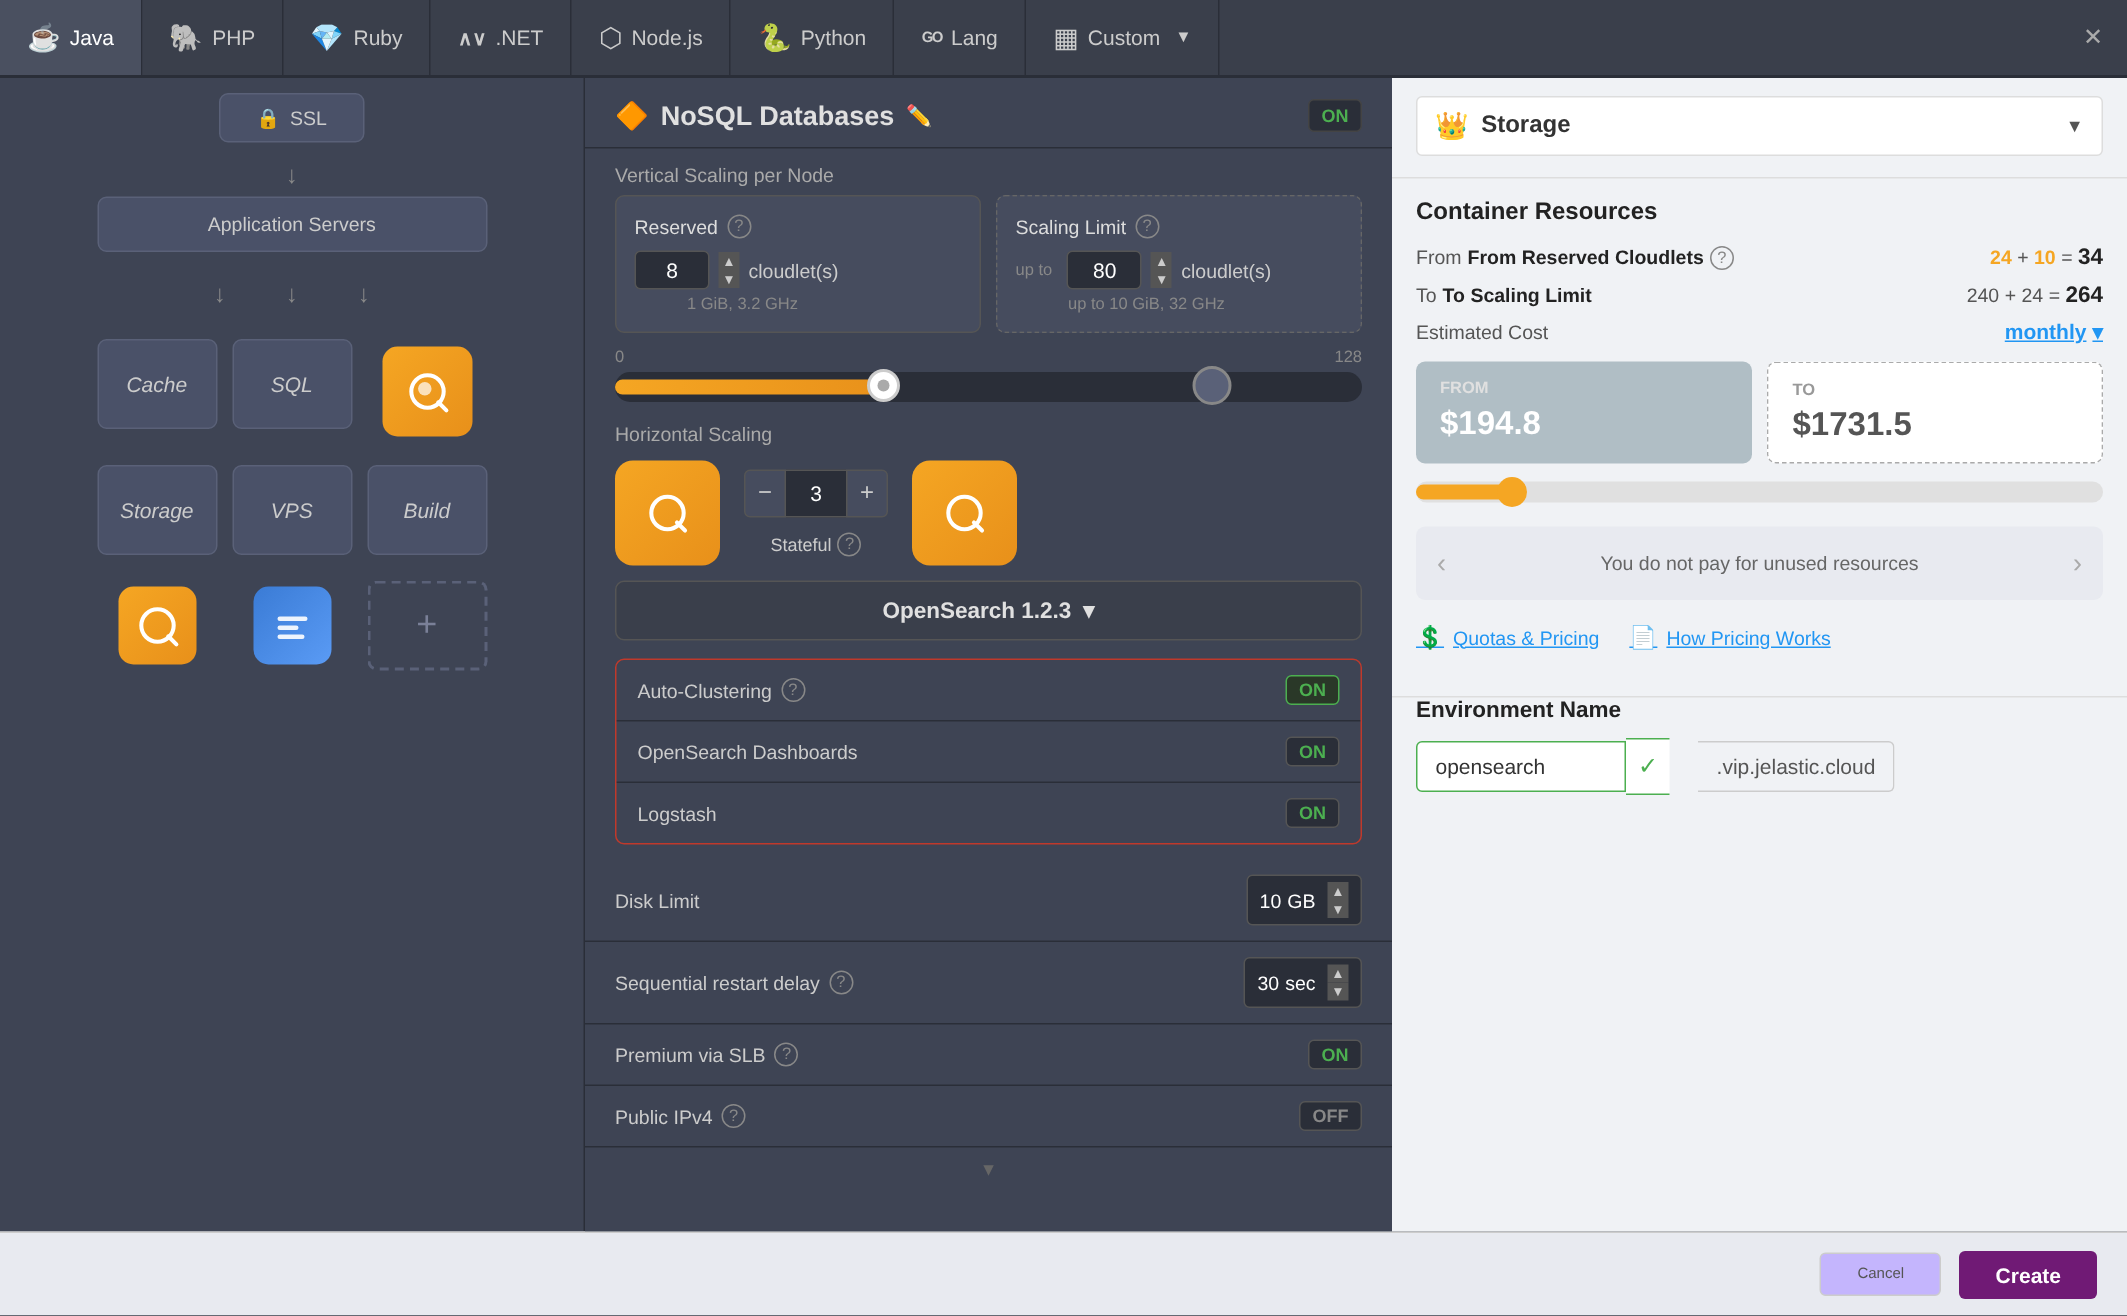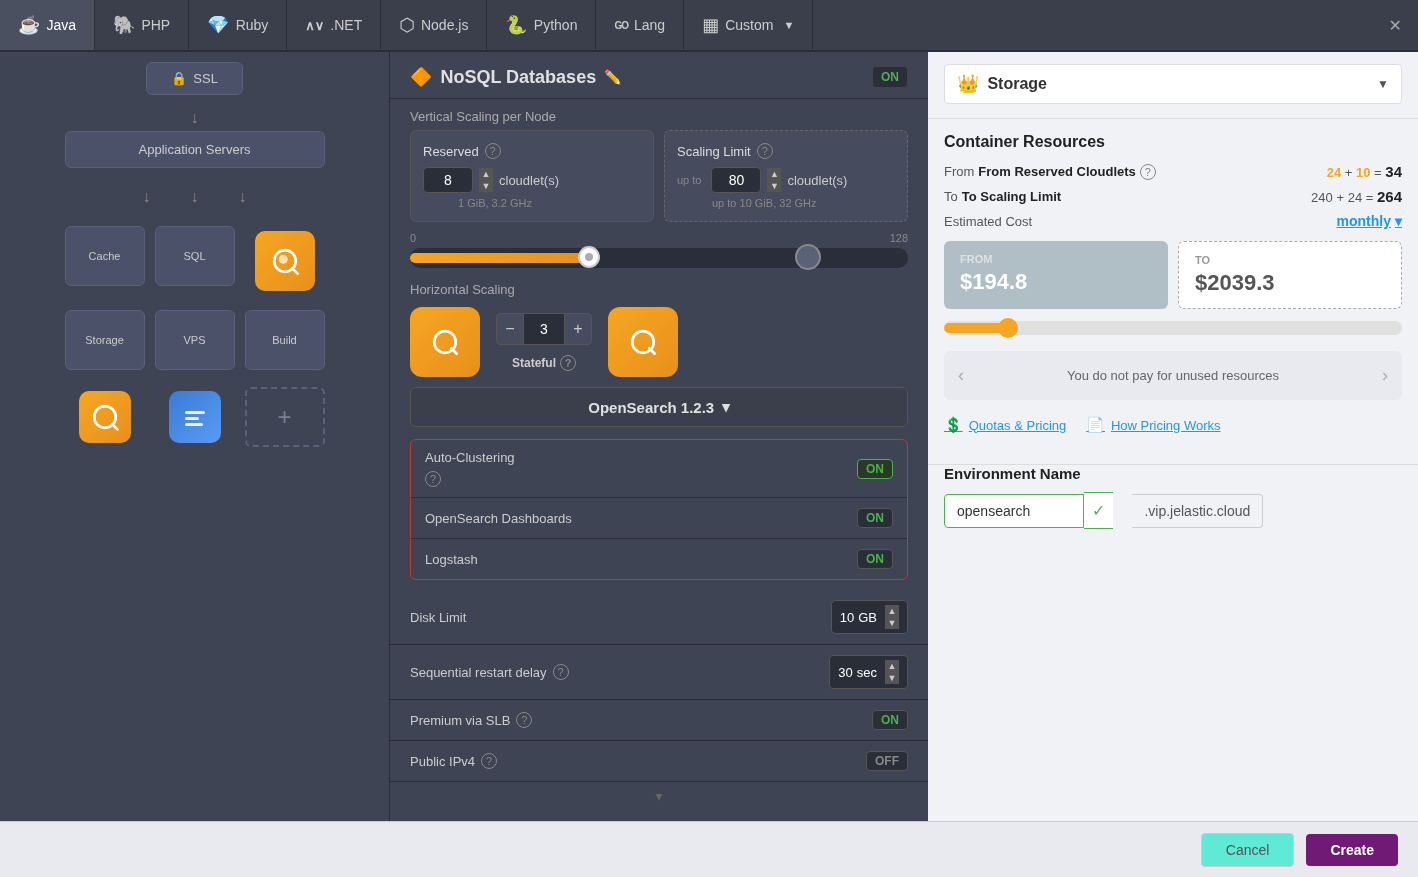--- a/index.html
+++ b/index.html
@@ -96,23 +96,24 @@
     .node-small {
       background: #4a5168;
       border: 1px solid #5a6178;
       border-radius: 6px;
       width: 80px;
       height: 60px;
       display: flex;
       align-items: center;
       justify-content: center;
       color: #ccc;
-      font-size: 11px;
+      font-size: 14px;
       cursor: pointer;
       text-align: center;
+      font-style: italic;
     }
     .node-icon-large {
       width: 80px;
       height: 70px;
       border-radius: 8px;
       display: flex;
       align-items: center;
       justify-content: center;
       cursor: pointer;
     }
@@ -379,21 +380,20 @@
       font-size: 14px;
     }
     .stateful-label {
       text-align: left;
       margin-top: 6px;
       color: #ccc;
       font-size: 12px;
       display: flex;
       align-items: center;
       gap: 4px;
-      font-weight: bold;
     }
 
     .version-select {
       margin: 0 20px 12px;
       background: #3a3f4b;
       border: 1px solid #555;
       border-radius: 6px;
       padding: 10px 16px;
       display: flex;
       align-items: center;
@@ -417,22 +417,22 @@
       align-items: center;
       justify-content: space-between;
       padding: 10px 14px;
       border-bottom: 1px solid #2a2e38;
     }
     .toggle-row:last-child { border-bottom: none; }
     .toggle-row-label {
       color: #ccc;
       font-size: 13px;
       display: flex;
+      align-items: center;
       gap: 6px;
-      flex-direction: column;
     }
     .toggle-on-green {
       background: #2a3828;
       border: 1px solid #4caf50;
       border-radius: 4px;
       padding: 2px 8px;
       color: #4caf50;
       font-size: 12px;
       font-weight: 700;
       cursor: pointer;
@@ -709,26 +709,26 @@
       border-top: 1px solid #ccc;
       display: flex;
       justify-content: flex-end;
       align-items: center;
       padding: 10px 20px;
       gap: 12px;
       height: 56px;
       flex-shrink: 0;
     }
     .cancel-btn {
-      background: #5eead4;
+      background: #c4b5fd;
       border: 1px solid #ccc;
       border-radius: 4px;
       padding: 8px 24px;
       color: #555;
-      font-size: 14px;
+      font-size: 10px;
       cursor: pointer;
     }
     .create-btn {
       background: #701a75;
       border: none;
       border-radius: 4px;
       padding: 8px 24px;
       color: #fff;
       font-size: 14px;
       font-weight: 600;
@@ -1084,21 +1084,21 @@
         </button>
       </div>
 
       <div class="price-cards">
         <div class="price-card from">
           <div class="price-card-label">FROM</div>
           <div class="price-card-val">$194.8</div>
         </div>
         <div class="price-card to">
           <div class="price-card-label">TO</div>
-          <div class="price-card-val">$2039.3</div>
+          <div class="price-card-val">$1731.5</div>
         </div>
       </div>
 
       <div class="price-slider">
         <div class="price-slider-fill"></div>
         <div class="price-slider-thumb"></div>
       </div>
 
       <div class="info-carousel">
         <span class="carousel-arrow">‹</span>

